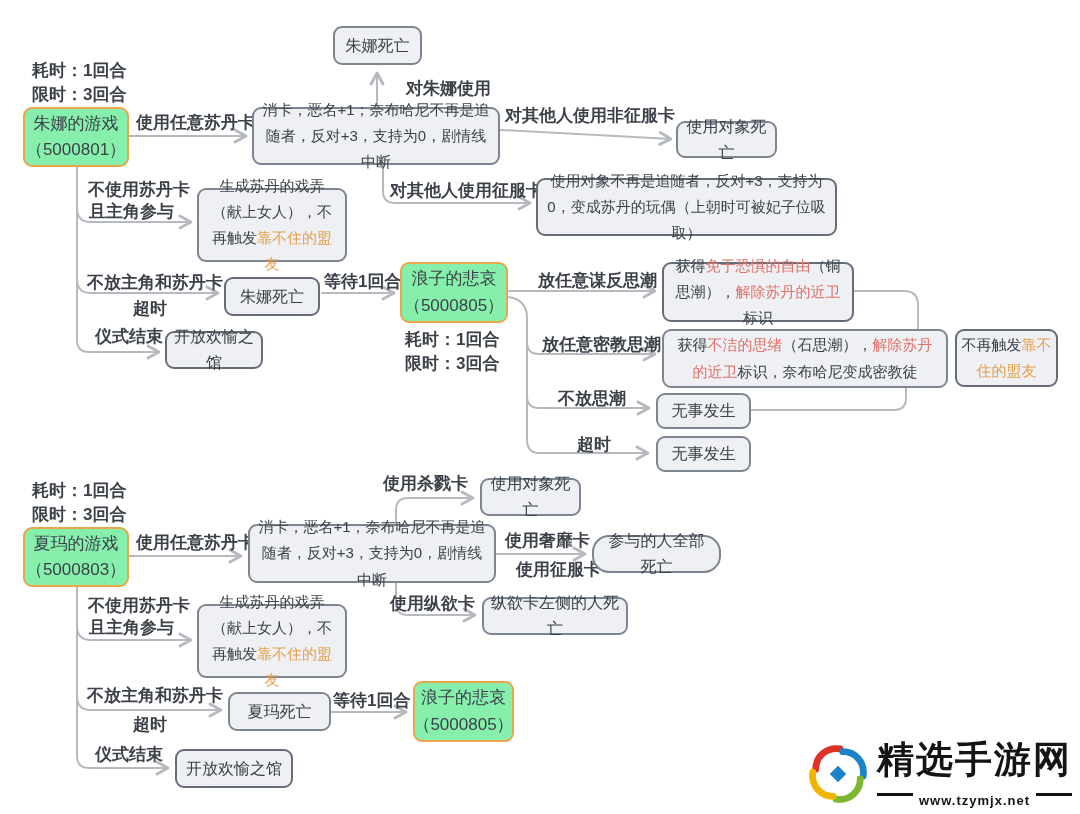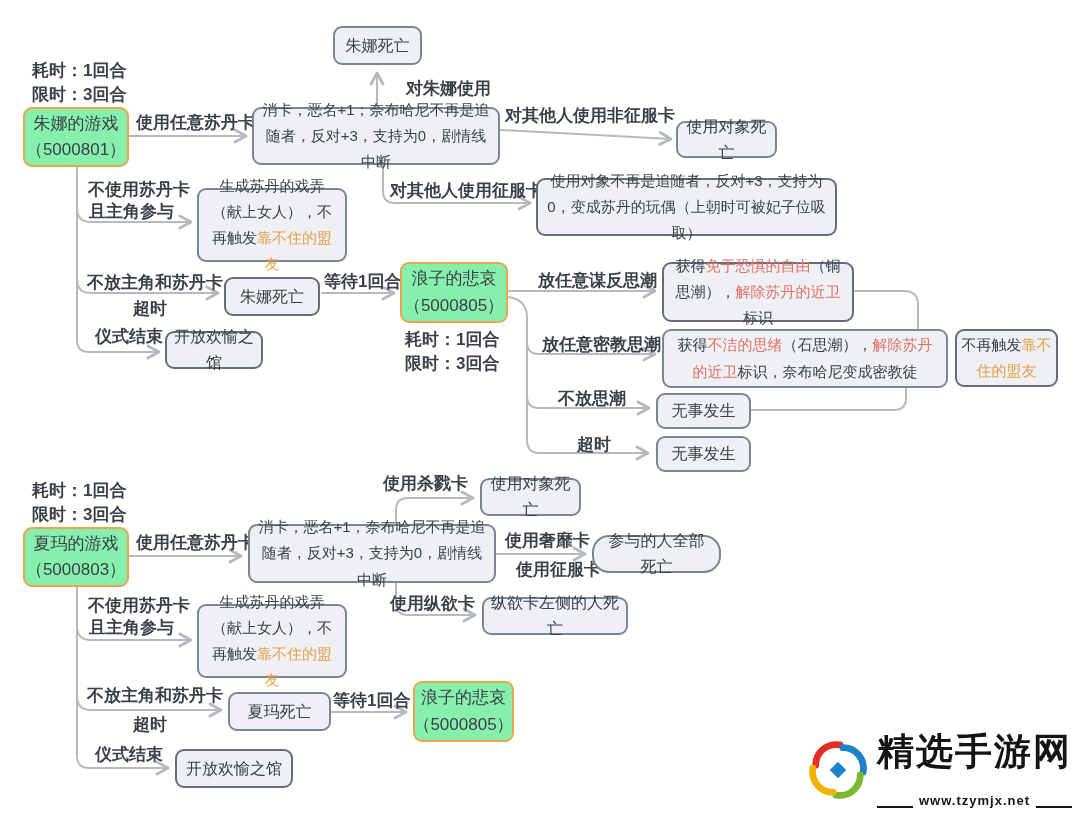--- a/index.html
+++ b/index.html
@@ -16,21 +16,21 @@
   }
   .node.orange{background:#86efac;border-color:#eaa64d;font-size:17px;line-height:1.55;}
   .node.dark{border-color:#666c76;}
   .fs15{font-size:15px;line-height:1.75;}
   .t-red{color:#e0716a;margin-top:40px;}
   .t-orange{color:#e5a14d;}
   .bl{display:block;}
   #watermark{position:absolute;right:8px;bottom:6px;display:flex;align-items:center;}
   #wm-text{margin-left:8px;display:flex;flex-direction:column;align-items:center;}
   #wm-title{font-size:37px;font-weight:bold;color:#141414;letter-spacing:2px;line-height:1.1;}
-  #wm-urlrow{display:flex;align-items:flex-end;margin-top:20px;width:100%;}
+  #wm-urlrow{display:flex;align-items:flex-start;margin-top:12px;width:100%;}
   .wm-dash{flex:1;height:2.5px;background:#141414;}
   #wm-url{font-size:13px;font-weight:bold;color:#141414;margin:0 6px;letter-spacing:1px;}
 </style>
 </head>
 <body>
 
 <div id="canvas">
 
   <svg id="edges" viewBox="0 0 1080 814" xmlns="http://www.w3.org/2000/svg">
     <defs>

